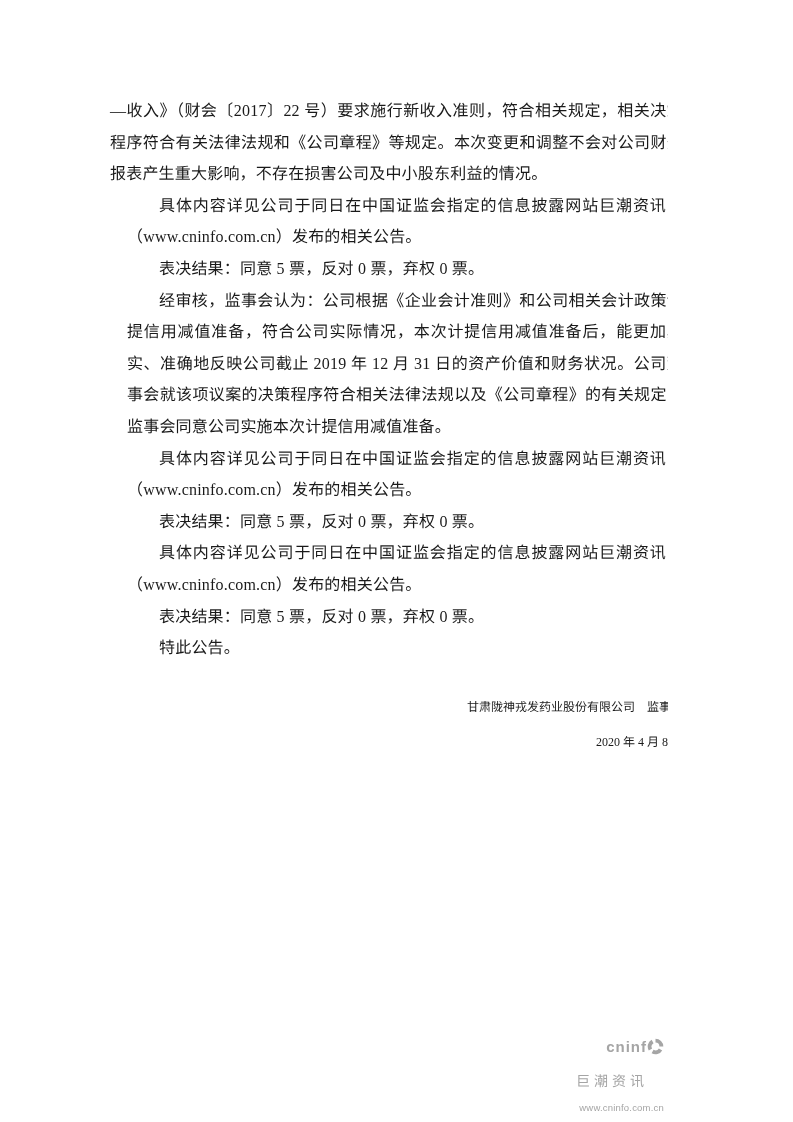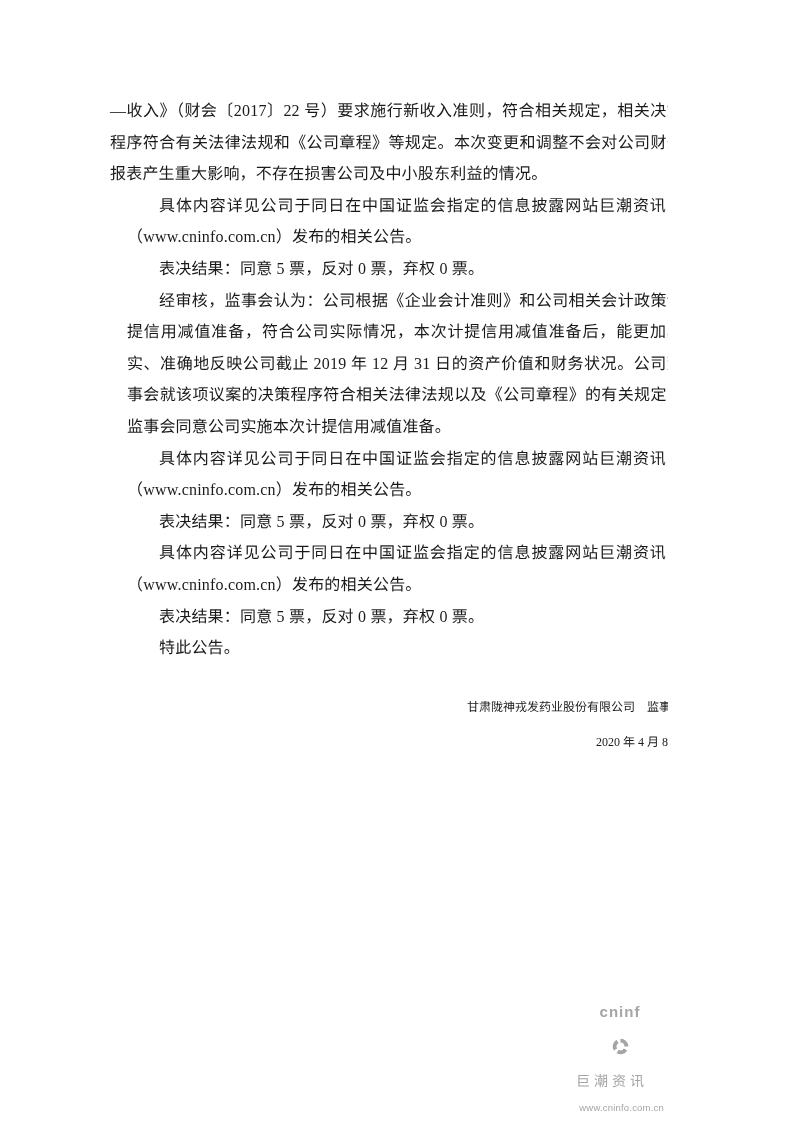--- a/index.html
+++ b/index.html
@@ -51,22 +51,21 @@
     bottom: 8px;
     text-align: right;
     color: #a5a5a5;
     font-family: "Liberation Sans", "DejaVu Sans", sans-serif;
     line-height: 1.15;
   }
   .logo-row {
     display: flex;
     align-items: center;
     justify-content: flex-end;
-    gap: 18px;
-    flex-direction: column;
+    gap: 0;
   }
   .logo-brand {
     font-size: 15px;
     font-weight: bold;
     letter-spacing: 1px;
   }
   .logo-swirl {
     display: inline-block;
     width: 17px;
     height: 17px;

